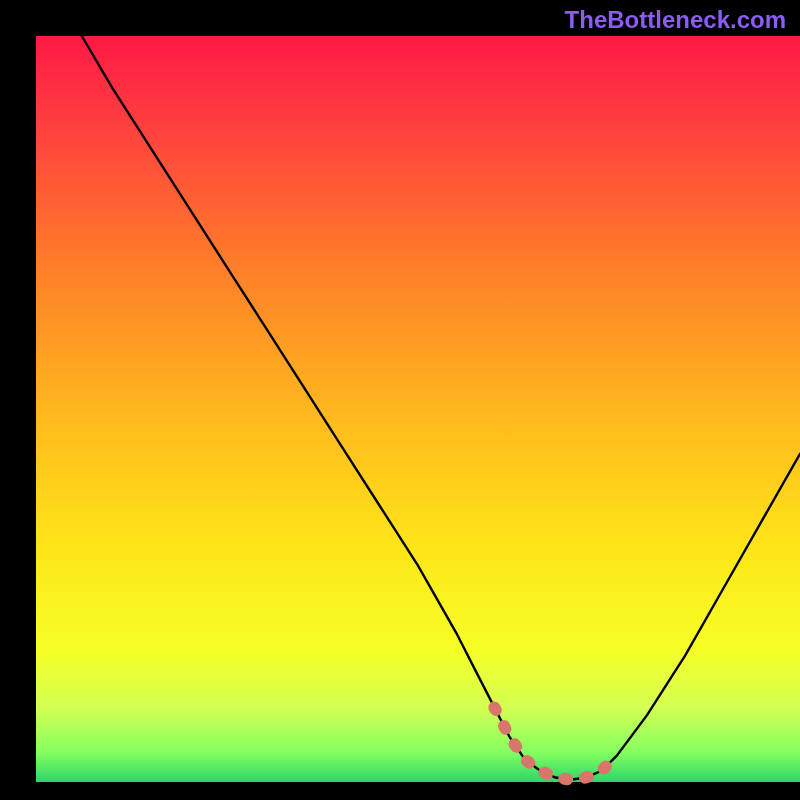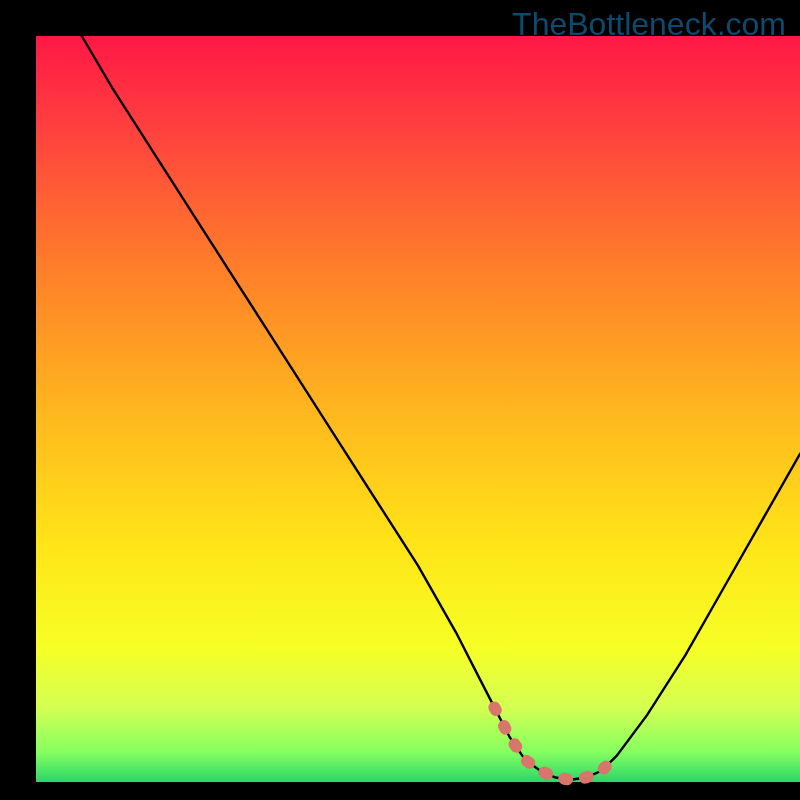--- a/index.html
+++ b/index.html
@@ -10,23 +10,23 @@
   }
   .container {
     width: 800px;
     height: 800px;
     position: relative;
   }
   .watermark {
     position: absolute;
     top: 6px;
     right: 14px;
-    font-size: 32px;
-    font-weight: normal;
-    color: #0c4a6e;
+    font-size: 24px;
+    font-weight: bold;
+    color: #8b5cf6;
     z-index: 10;
   }
   svg {
     display: block;
   }
 </style>
 </head>
 <body>
 
 <div class="container">

